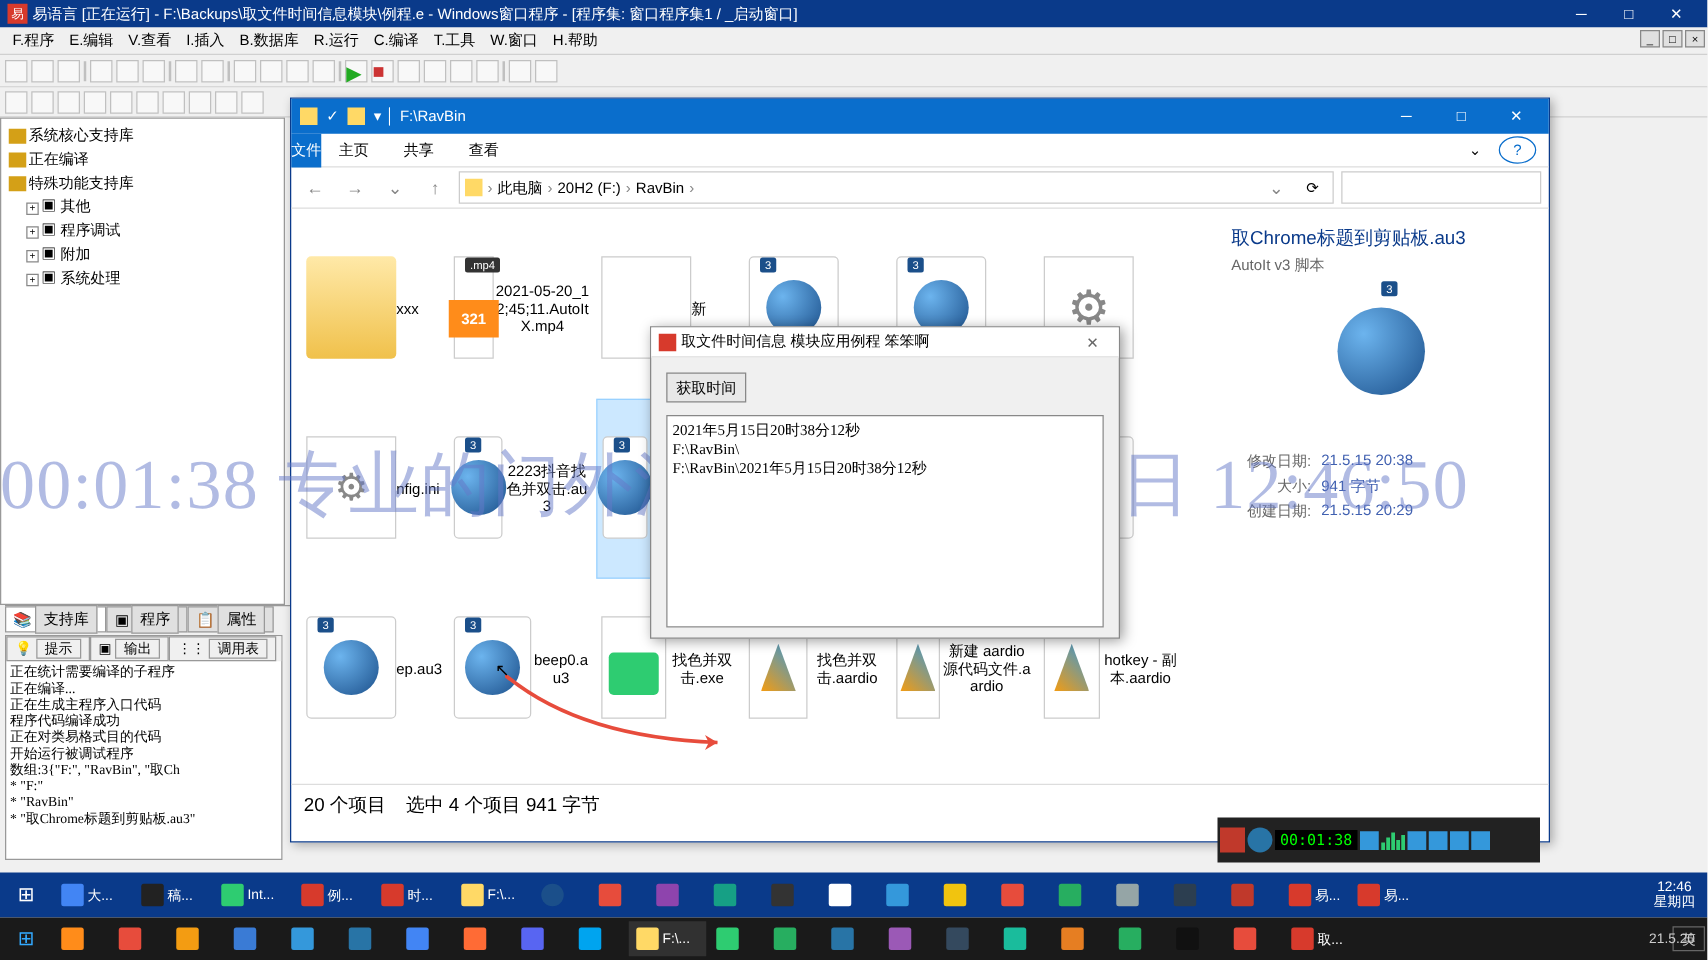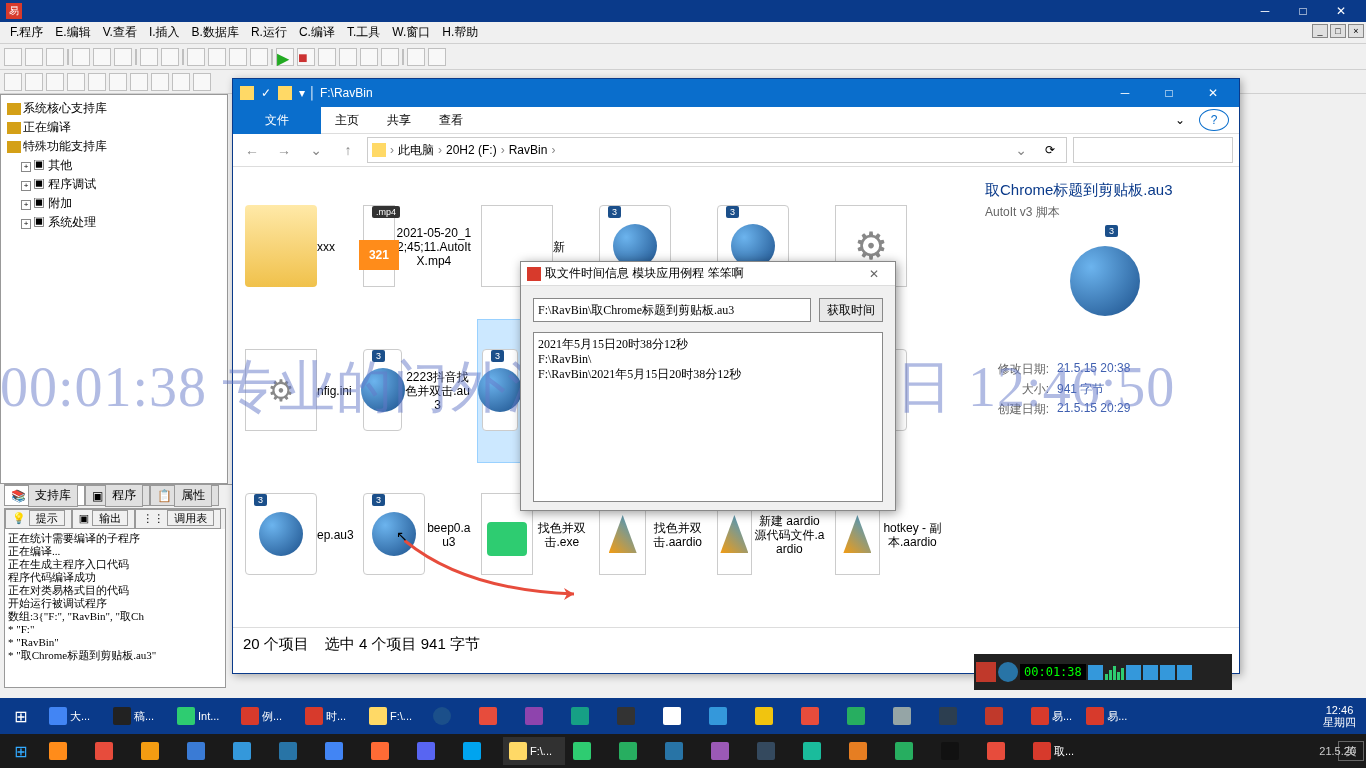--- a/index.html
+++ b/index.html
@@ -38,21 +38,21 @@
 .mdi-ctrl { position: absolute; right: 2px; top: 24px; display: flex; gap: 2px; }
 .mdi-ctrl span { width: 16px; height: 14px; border: 1px solid #888; background: #e0e0e0; font-size: 9px; display: flex; align-items: center; justify-content: center; cursor: pointer; }
 
 
 .explorer { position: absolute; left: 232px; top: 78px; width: 1008px; height: 596px; background: #fff; border: 1px solid #0a3a8a; box-shadow: 2px 2px 8px rgba(0,0,0,0.3); }
 .exp-title { height: 28px; background: #0a6ecc; color: #fff; display: flex; align-items: center; padding: 0 4px; font-size: 12px; }
 .exp-title .fic { width: 14px; height: 14px; background: #ffd966; margin: 0 3px; }
 .exp-title .spacer { flex: 1; }
 .exp-title .wb { width: 44px; height: 28px; display: flex; align-items: center; justify-content: center; cursor: pointer; }
 .exp-tabs { height: 26px; display: flex; align-items: center; font-size: 12px; }
-.exp-tabs .filetab { background: #0a6ecc; color: #fff; padding: 5px 32px; }
+.exp-tabs .filetab { background: #0a6ecc; color: #fff; padding: 5px 0; }
 .exp-tabs span { padding: 5px 14px; cursor: pointer; }
 .exp-tabs .hspacer { flex: 1; }
 .exp-tabs .help { width: 22px; height: 22px; border: 1px solid #0a6ecc; border-radius: 50%; color: #0a6ecc; display: flex; align-items: center; justify-content: center; margin-right: 10px; cursor: pointer; }
 
 .exp-nav { height: 34px; display: flex; align-items: center; padding: 2px 6px; gap: 6px; border-top: 1px solid #ddd; border-bottom: 1px solid #ddd; }
 .navbtn { width: 26px; height: 26px; display: flex; align-items: center; justify-content: center; color: #888; cursor: pointer; font-size: 14px; }
 .addrbar { flex: 1; height: 26px; border: 1px solid #ccc; display: flex; align-items: center; padding: 0 4px; font-size: 12px; gap: 4px; }
 .addrbar .seg { cursor: pointer; }
 .addrbar .chev { color: #888; }
 .refresh { width: 24px; height: 24px; display: flex; align-items: center; justify-content: center; cursor: pointer; }
@@ -131,20 +131,21 @@
 
 .cursor-arrow { position: absolute; left: 396px; top: 528px; z-index: 30; font-size: 14px; color: #000; pointer-events: none; }
 .red-arrow { position: absolute; left: 404px; top: 540px; width: 180px; height: 60px; z-index: 29; pointer-events: none; }
 </style>
 </head>
 <body>
 
 <div class="ide">
   <div class="ide-title">
     <span class="icon">易</span>
+    <span>易语言  [正在运行]  -  F:\Backups\取文件时间信息模块\例程.e  -  Windows窗口程序  -  [程序集: 窗口程序集1  /  _启动窗口]</span>
     <span class="spacer"></span>
     <span class="winbtn">─</span>
     <span class="winbtn">□</span>
     <span class="winbtn">✕</span>
   </div>
   <div class="ide-menu">
     <span>F.程序</span>
     <span>E.编辑</span>
     <span>V.查看</span>
     <span>I.插入</span>
@@ -415,21 +416,20 @@
 
 <div class="dlg">
   <div class="dlg-title">
     <span class="ico"></span>
     <span>取文件时间信息 模块应用例程    笨笨啊</span>
     <span class="sp"></span>
     <span class="cls">✕</span>
   </div>
   <div class="dlg-body">
     <div class="dlg-row">
-      <input class="dlg-input" value="F:\RavBin\取Chrome标题到剪贴板.au3" style="">
       <button class="dlg-btn">获取时间</button>
     </div>
     <textarea class="dlg-ta" readonly="" id="dlg-result" style="">2021年5月15日20时38分12秒
 F:\RavBin\
 F:\RavBin\2021年5月15日20时38分12秒</textarea>
   </div>
 </div>
 
 <div class="watermark">00:01:38 专业的门外汉 2021年5月20日 12:46:50</div>
 

